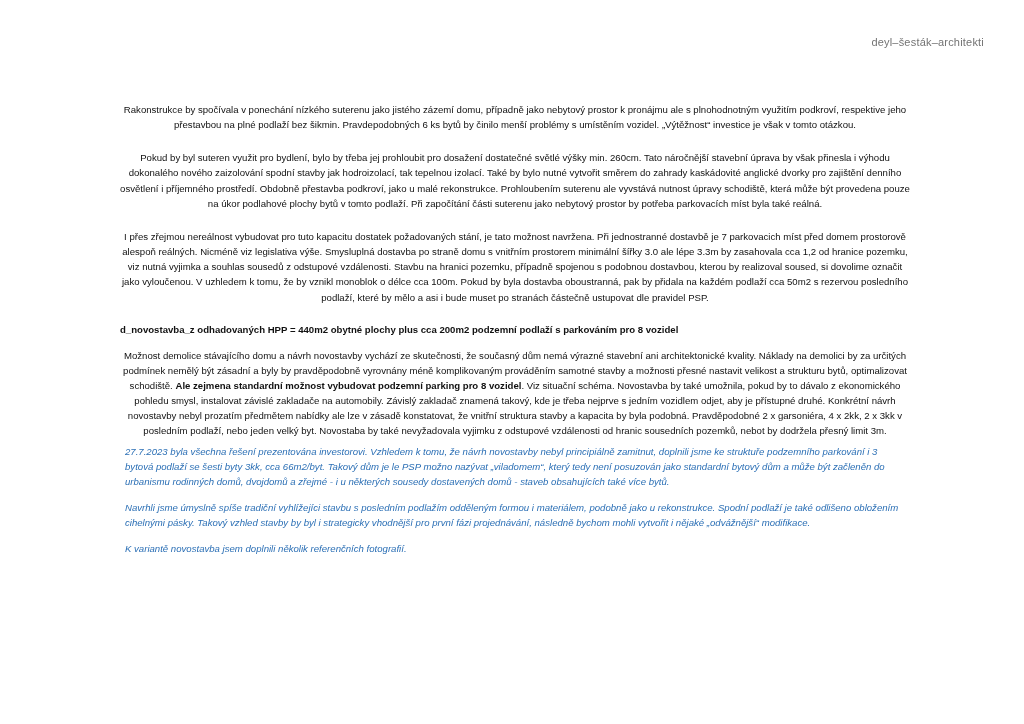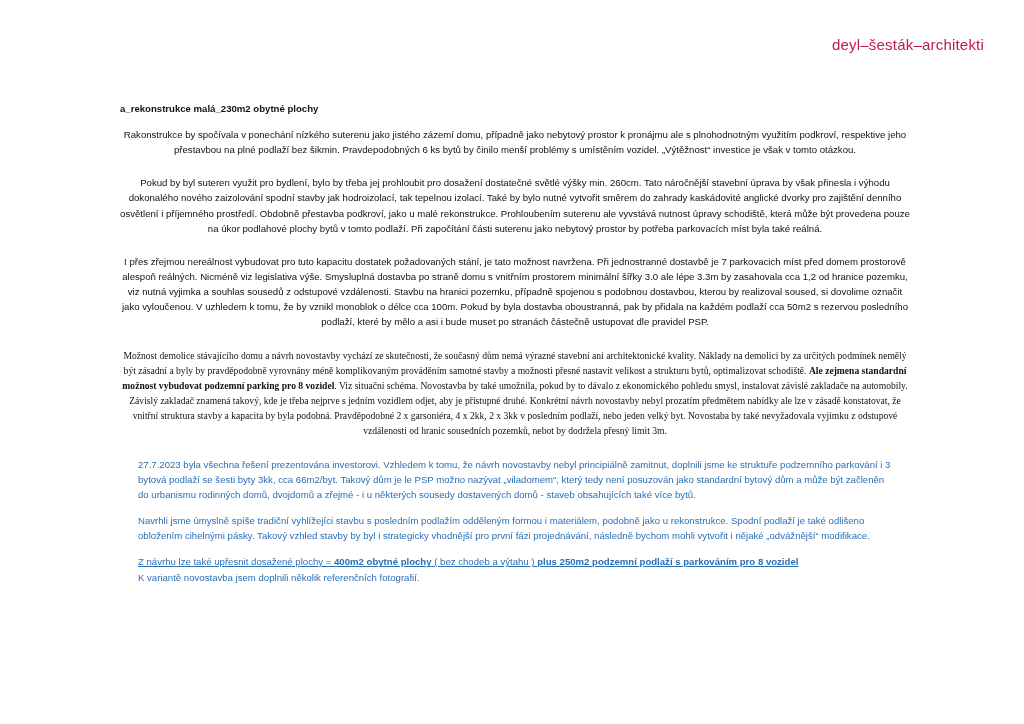--- a/index.html
+++ b/index.html
@@ -15,22 +15,22 @@
     width: 1024px;
     height: 724px;
     background: #ffffff;
     overflow: hidden;
     box-sizing: border-box;
   }
   .brand {
     position: absolute;
     top: 36px;
     right: 40px;
-    font-size: 15px;
-    color: #be185d;
+    font-size: 11px;
+    color: #737373;
     letter-spacing: 0.2px;
     white-space: nowrap;
     text-align: center;
   }
   .content {
     position: absolute;
     left: 120px;
     top: 102px;
     width: 790px;
   }
@@ -43,27 +43,27 @@
   }
   .sec-body {
     font-size: 9.6px;
     color: #111111;
     line-height: 1.58;
     margin: 0 0 18px 0;
     text-align: center;
   }
   .sec-body.last {
     margin-bottom: 0;
-    font-family: Liberation Serif, serif;
   }
   .blue-block {
     color: #2b6fb5;
     font-size: 9.6px;
     line-height: 1.58;
-    margin: 18px;
+    margin: 5px;
+    font-style: italic;
   }
   .blue-block p {
     margin: 0 0 11px 0;
   }
   .blue-block p.nogap {
     margin: 0;
   }
   b.inline {
     font-weight: bold;
   }
@@ -73,31 +73,30 @@
 </style>
 </head>
 <body>
 
 <div class="page">
 
   <div class="brand">deyl–šesták–architekti</div>
 
   <div class="content">
 
-    <div class="sec-head">a_rekonstrukce malá_230m2 obytné plochy</div>
     <div class="sec-body">Rakonstrukce by spočívala v ponechání nízkého suterenu jako jistého zázemí domu, případně jako nebytový prostor k pronájmu ale s plnohodnotným využitím podkroví, respektive jeho přestavbou na plné podlaží bez šikmin. Pravdepodobných 6 ks bytů by činilo menší problémy s umístěním vozidel. „Výtěžnost“ investice je však v tomto otázkou.</div>
 
     <div class="sec-body">Pokud by byl suteren využit pro bydlení, bylo by třeba jej prohloubit pro dosažení dostatečné světlé výšky min. 260cm. Tato náročnější stavební úprava by však přinesla i výhodu dokonalého nového zaizolování spodní stavby jak hodroizolací, tak tepelnou izolací. Také by bylo nutné vytvořit směrem do zahrady kaskádovité anglické dvorky pro zajištění denního osvětlení i příjemného prostředí. Obdobně přestavba podkroví, jako u malé rekonstrukce. Prohloubením suterenu ale vyvstává nutnost úpravy schodiště, která může být provedena pouze na úkor podlahové plochy bytů v tomto podlaží. Při započítání části suterenu jako nebytový prostor by potřeba parkovacích míst byla také reálná.</div>
 
     <div class="sec-body">I přes zřejmou nereálnost vybudovat pro tuto kapacitu dostatek požadovaných stání, je tato možnost navržena. Při jednostranné dostavbě je 7 parkovacich míst před domem prostorově alespoň reálných. Nicméně viz legislativa výše.
 Smysluplná dostavba po straně domu s vnitřním prostorem minimální šířky 3.0 ale lépe 3.3m by zasahovala cca 1,2 od hranice pozemku, viz nutná vyjimka a souhlas sousedů z odstupové vzdálenosti. Stavbu na hranici pozemku, případně spojenou s podobnou dostavbou, kterou by realizoval soused, si dovolime označit jako vyloučenou. V uzhledem k tomu, že by vznikl monoblok o délce cca 100m. Pokud by byla dostavba oboustranná, pak by přidala na každém podlaží cca 50m2 s rezervou posledního podlaží, které by mělo a asi i bude muset po stranách částečně ustupovat dle pravidel PSP.</div>
 
+    <div class="sec-head">d_novostavba_z odhadovaných HPP = 440m2 obytné plochy plus cca 200m2 podzemní podlaží s parkováním pro 8 vozidel</div>
     <div class="sec-body last"><span>Možnost demolice stávajícího domu a návrh novostavby vychází ze skutečnosti, že současný dům nemá výrazné stavební ani architektonické kvality. Náklady na demolici by za určitých podmínek nemělý být zásadní a byly by pravděpodobně vyrovnány méně komplikovaným prováděním samotné stavby a možnosti přesné nastavit velikost a strukturu bytů, optimalizovat schodiště. </span><b class="inline">Ale zejmena standardní možnost vybudovat podzemní parking pro 8 vozidel</b><span>. Viz situační schéma. Novostavba by také umožnila, pokud by to dávalo z ekonomického pohledu smysl, instalovat závislé zakladače na automobily. Závislý zakladač znamená takový, kde je třeba nejprve s jedním vozidlem odjet, aby je přístupné druhé. Konkrétní návrh novostavby nebyl prozatím předmětem nabídky ale lze v zásadě konstatovat, že vnitřní struktura stavby a kapacita by byla podobná. Pravděpodobné 2 x garsoniéra,  4 x 2kk, 2 x 3kk v posledním podlaží, nebo jeden velký byt. Novostaba by také nevyžadovala vyjimku z odstupové vzdálenosti od hranic sousedních pozemků, nebot by dodržela přesný limit 3m.</span></div>
 
     <div class="blue-block">
       <p>27.7.2023 byla všechna řešení prezentována investorovi. Vzhledem k tomu, že návrh novostavby nebyl principiálně zamitnut, doplnili jsme ke struktuře podzemního parkování i 3 bytová podlaží se šesti byty 3kk, cca 66m2/byt. Takový dům je le PSP možno nazývat „viladomem“, který tedy není posuzován jako standardní bytový dům a může být začleněn do urbanismu rodinných domů, dvojdomů a zřejmé - i u některých sousedy dostavených domů - staveb obsahujících také více bytů.</p>
       <p>Navrhli jsme úmyslně spíše tradiční vyhlížejíci stavbu s posledním podlažím odděleným formou i materiálem, podobně jako u rekonstrukce. Spodní podlaží je také odlišeno obložením cihelnými pásky. Takový vzhled stavby by byl i strategicky vhodnější pro první fázi projednávání, následně bychom mohli vytvořit i nějaké „odvážnější“ modifikace.</p>
-      <p class="nogap"><span class="u">Z návrhu lze také upřesnit dosažené plochy = </span><b class="inline u">400m2 obytné plochy</b><span class="u"> ( bez chodeb a výtahu ) </span><b class="inline u">plus 250m2 podzemní podlaží s parkováním pro 8 vozidel</b></p>
       <p class="nogap">K variantě novostavba jsem doplnili několik referenčních fotografií.</p>
     </div>
 
   </div>
 </div>
 
 </body></html>

